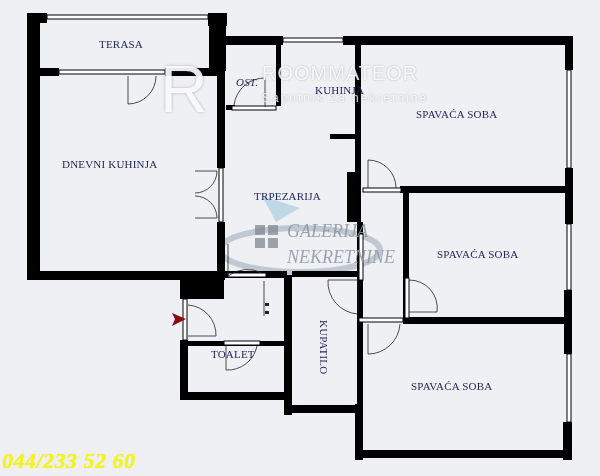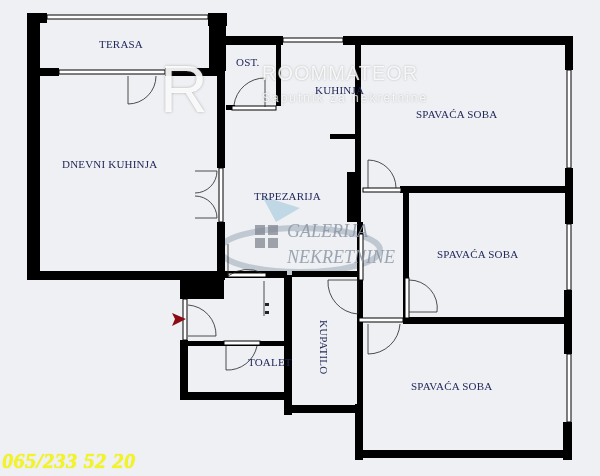--- a/index.html
+++ b/index.html
@@ -166,23 +166,23 @@
 <div class="wm-squares">
   <span style="left:0;top:0"></span>
     <span style="left:13px;top:0"></span>
   <span style="left:0;top:13px"></span>
     <span style="left:13px;top:13px"></span>
 </div>
 <div class="wm-galerija" style="left:287px; top:221px;">GALERIJA</div>
 <div class="wm-galerija" style="left:287px; top:236px;margin-top:11px;">NEKRETNINE</div>
 
 <div class="room-label" style="left:99px; top:38px;">TERASA</div>
-<div class="room-label small-label" style="left:236px; top:56px;">OST.</div>
+<div class="room-label small-label" style="left:236px; top:76px;font-style:italic;">OST.</div>
 <div class="room-label small-label" style="left:289px; top:84px;margin-left:26px;">KUHINJA</div>
 <div class="room-label" style="left:62px; top:158px;">DNEVNI KUHINJA</div>
 <div class="room-label" style="left:254px; top:190px;">TRPEZARIJA</div>
 <div class="room-label" style="left:416px; top:108px;">SPAVAĆA SOBA</div>
 <div class="room-label" style="left:437px; top:248px;">SPAVAĆA SOBA</div>
 <div class="room-label" style="left:411px; top:380px;">SPAVAĆA SOBA</div>
 <div class="room-label vertical small-label" style="left:318px; top:320px;">KUPATILO</div>
-<div class="room-label small-label" style="left:211px; top:356px;margin-left:37px;">TOALET</div>
+<div class="room-label small-label" style="left:211px; top:348px;">TOALET</div>
 
-<div class="phone">065/233 52 20</div>
+<div class="phone">044/233 52 60</div>
 
 </body></html>

